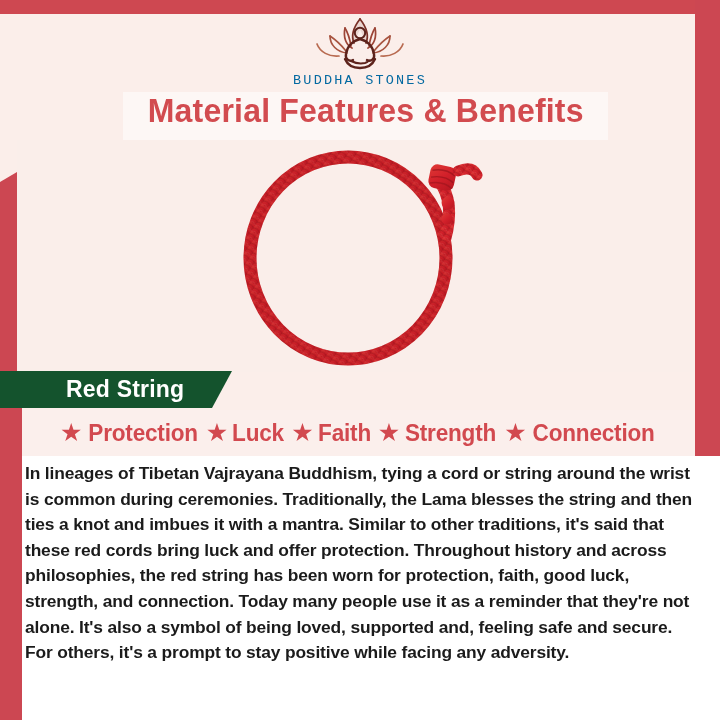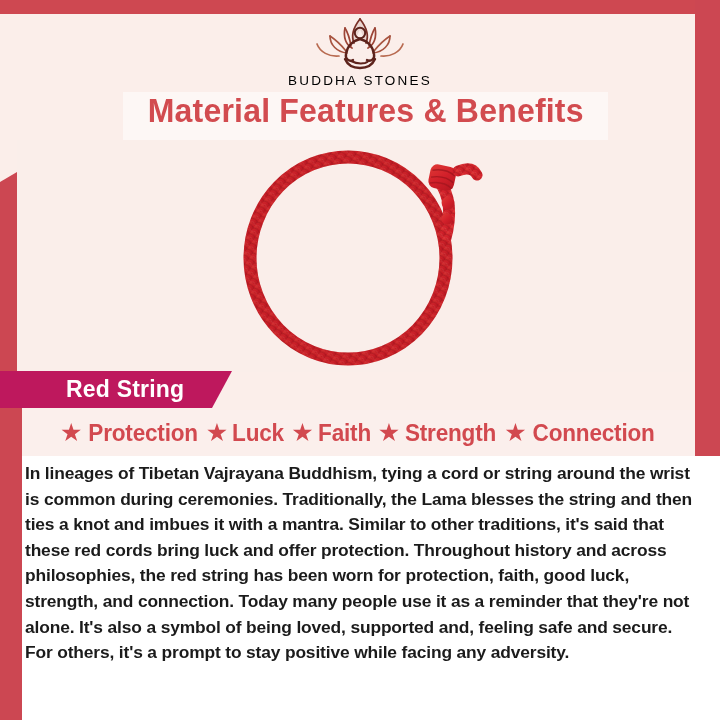--- a/index.html
+++ b/index.html
@@ -54,24 +54,24 @@
     left: 0; top: 14px;
     width: 720px;
     height: 78px;
     text-align: center;
   }
   .logo-mark {
     display: block;
     margin: 0 auto;
   }
   .brand-name {
-    font-family: Liberation Sans, sans-serif;
+    font-family: Liberation Mono, monospace;
     font-size: 13.5px;
     letter-spacing: 2.2px;
-    color: #000000;
+    color: #0369a1;
     margin-top: 1px;
   }
 
   
   .title-band {
     position: absolute;
     left: 123px; top: 92px;
     width: 485px; height: 48px;
     background: #fdf7f5;
     display: flex;
@@ -98,21 +98,21 @@
     left: 50%; top: 50%;
     transform: translate(-50%, -50%);
     width: 260px; height: 222px;
   }
 
   
   .name-banner {
     position: absolute;
     left: 0; top: 371px;
     width: 232px; height: 37px;
-    background: #be185d;
+    background: #14532d;
     clip-path: polygon(0 0, 232px 0, 212px 37px, 0 37px);
     display: flex;
     align-items: center;
   }
   .name-banner-text {
     color: #ffffff;
     font-size: 23px;
     font-weight: bold;
     margin-left: 66px;
     letter-spacing: 0.2px;

